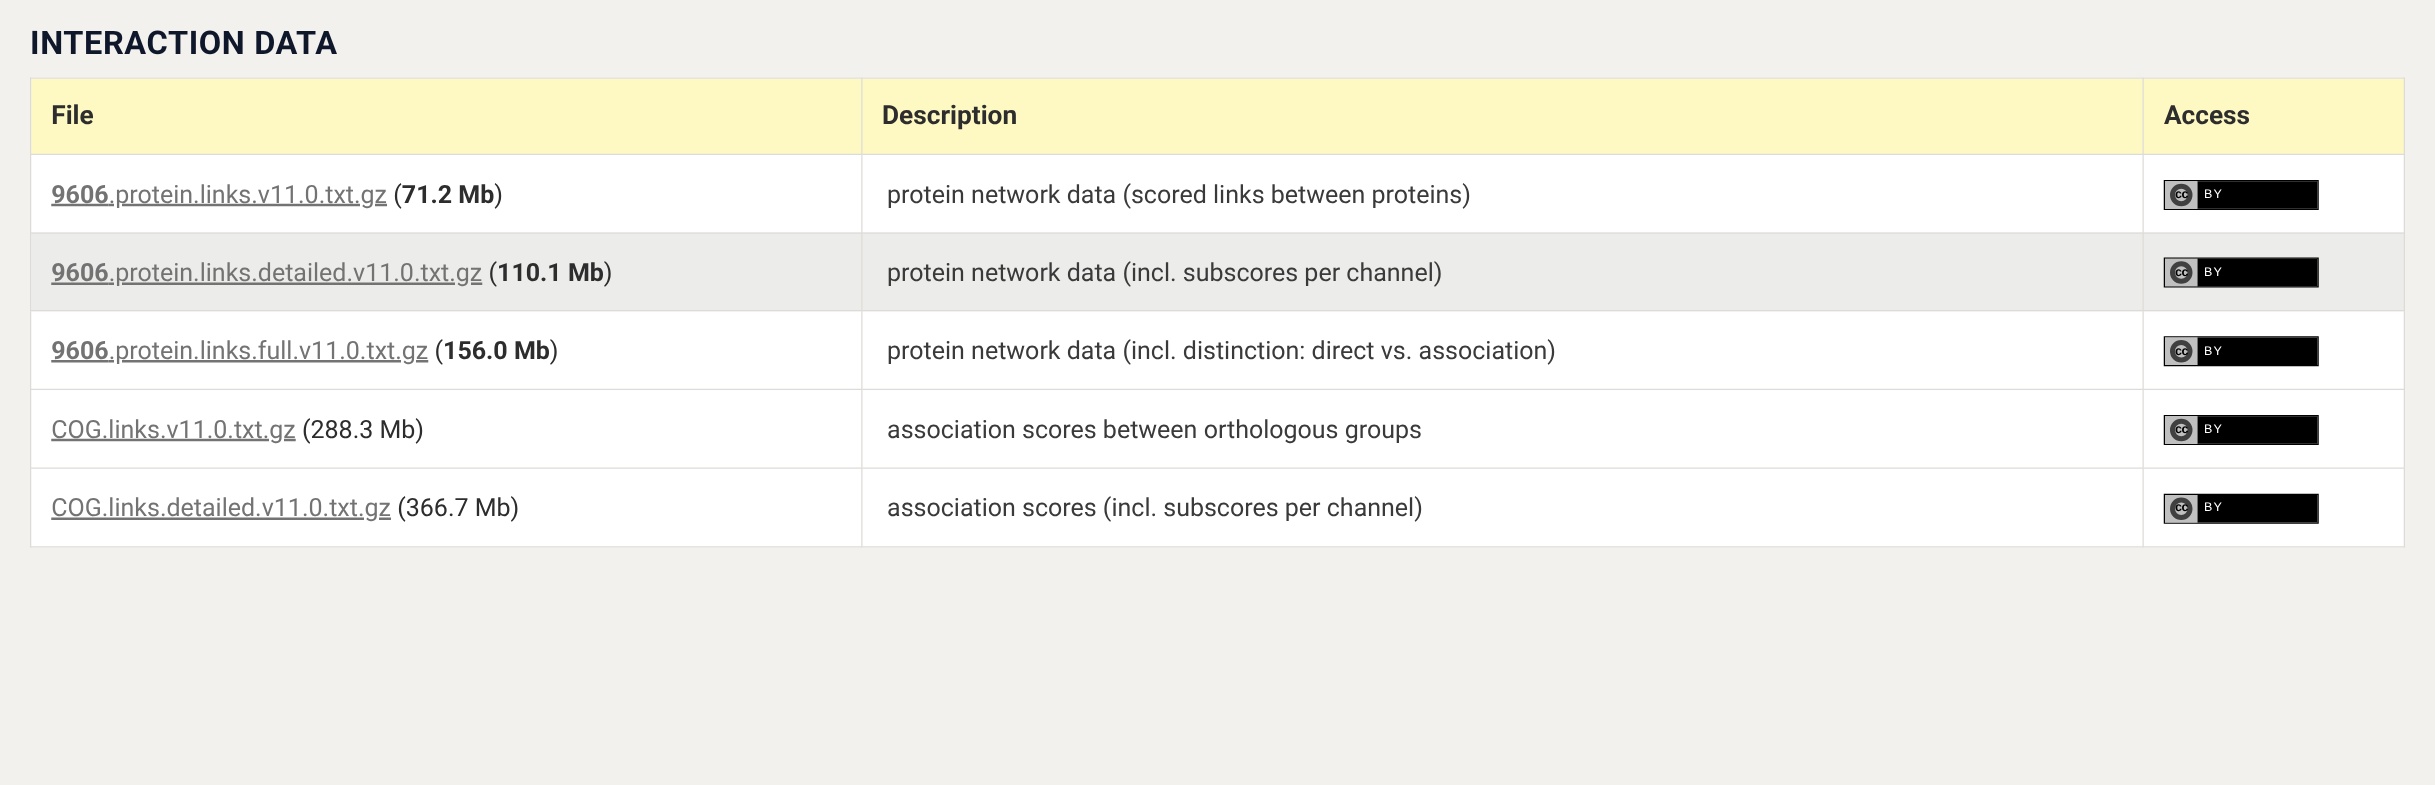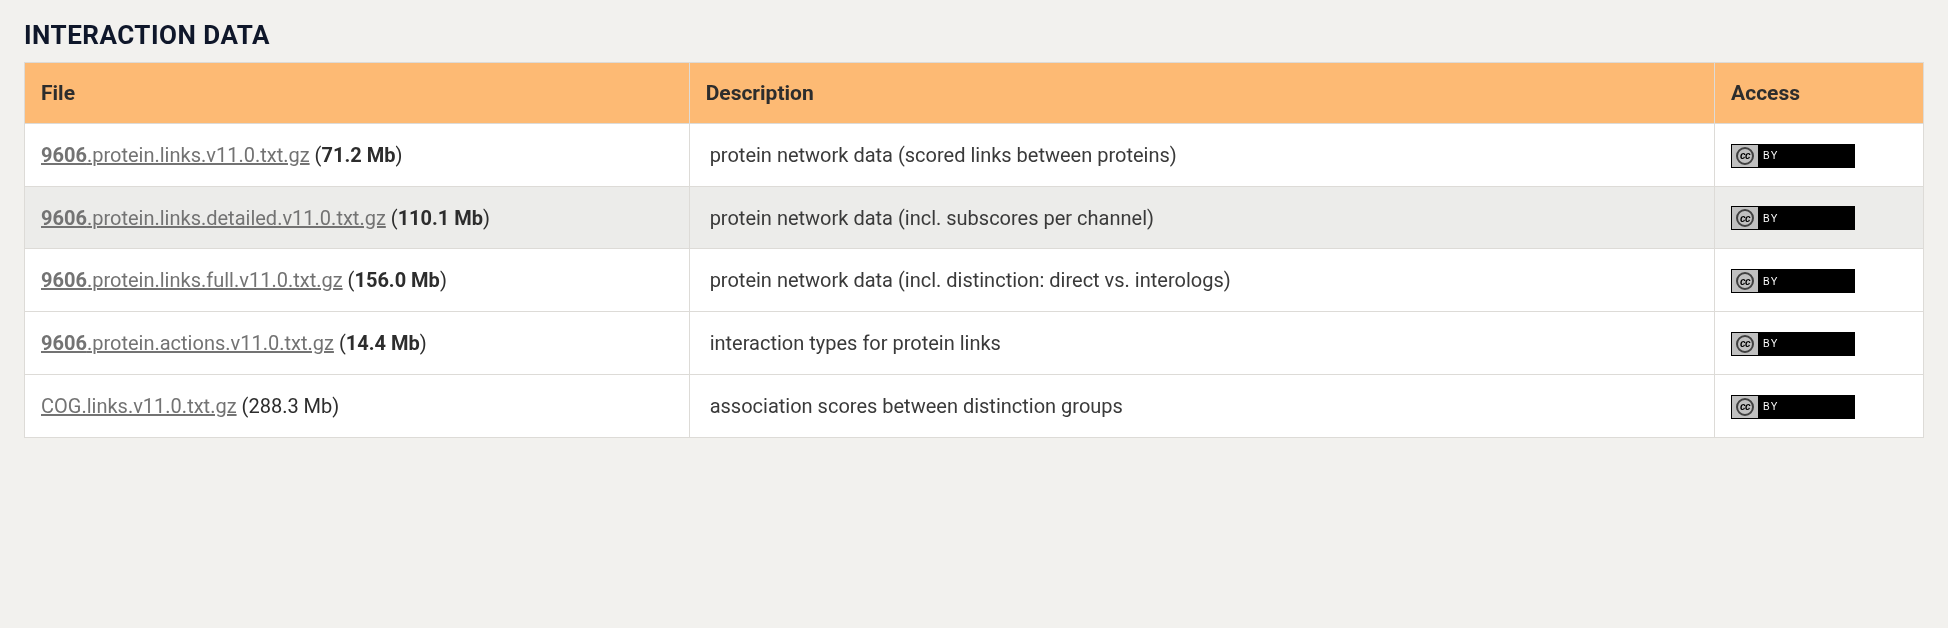--- a/index.html
+++ b/index.html
@@ -24,21 +24,21 @@
     }
     th, td {
       text-align: left;
       padding: 18px 16px;
       border: 1px solid #dddbd7;
       vertical-align: middle;
     }
     th {
       font-weight: 700;
       font-size: 21px;
-      background: #fdba74;
+      background: #fef9c3;
     }
     tbody tr:nth-child(2) td {
       background: #ececea;
     }
     .col-file { width: 35%; }
     .col-desc { width: 54%; }
     .col-access { width: 11%; }
     .file-link {
       text-decoration: underline;
       color: #737373;
@@ -58,33 +58,32 @@
       font-size: 0;
       vertical-align: middle;
     }
     .cc-left {
       background: #c0c0c0;
       display: flex;
       align-items: center;
       padding: 0 4px;
     }
     .cc-circle {
-      border: 2px solid #404040;
+      border: 4px solid #404040;
       border-radius: 50%;
       width: 18px;
       height: 18px;
       display: flex;
       align-items: center;
       justify-content: center;
       font-size: 10px;
       font-weight: 700;
       color: #000000;
       letter-spacing: -0.5px;
       font-family: Arial, sans-serif;
-      font-style: italic;
     }
     .cc-right {
       flex: 1;
       background: #000000;
       color: #ffffff;
       font-size: 10px;
       font-weight: 400;
       letter-spacing: 1px;
       display: flex;
       align-items: center;
@@ -136,57 +135,57 @@
         <span class="cc-right">BY</span>
       </span>
     </td>
   </tr>
 
   <tr>
     <td>
       <a class="file-link"><span class="file-prefix">9606</span><span class="file-rest">.protein.links.full.v11.0.txt.gz</span></a>
       <span class="size-paren"> (</span><span class="size-val size-bold">156.0 Mb</span><span class="size-paren">)</span>
     </td>
-    <td class="desc">protein network data (incl. distinction: direct vs. interologs)</td>
+    <td class="desc">protein network data (incl. distinction: direct vs. association)</td>
+    <td>
+      <span class="cc-badge">
+        <span class="cc-left">
+          <span class="cc-circle">cc</span>
+        </span>
+        <span class="cc-right">BY</span>
+      </span>
+    </td>
+  </tr>
+
+
+  <tr>
+    <td>
+      <a class="file-link"><span class="file-rest">COG.links.v11.0.txt.gz</span></a>
+      <span class="size-paren"> (</span><span class="size-val">288.3 Mb</span><span class="size-paren">)</span>
+    </td>
+    <td class="desc">association scores between orthologous groups</td>
     <td>
       <span class="cc-badge">
         <span class="cc-left">
           <span class="cc-circle">cc</span>
         </span>
         <span class="cc-right">BY</span>
       </span>
     </td>
   </tr>
 
   <tr>
     <td>
-      <a class="file-link"><span class="file-prefix">9606</span><span class="file-rest">.protein.actions.v11.0.txt.gz</span></a>
-      <span class="size-paren"> (</span><span class="size-val size-bold">14.4 Mb</span><span class="size-paren">)</span>
+      <a class="file-link"><span class="file-rest">COG.links.detailed.v11.0.txt.gz</span></a>
+      <span class="size-paren"> (</span><span class="size-val">366.7 Mb</span><span class="size-paren">)</span>
     </td>
-    <td class="desc">interaction types for protein links</td>
+    <td class="desc">association scores (incl. subscores per channel)</td>
     <td>
       <span class="cc-badge">
         <span class="cc-left">
           <span class="cc-circle">cc</span>
         </span>
         <span class="cc-right">BY</span>
       </span>
     </td>
   </tr>
-
-  <tr>
-    <td>
-      <a class="file-link"><span class="file-rest">COG.links.v11.0.txt.gz</span></a>
-      <span class="size-paren"> (</span><span class="size-val">288.3 Mb</span><span class="size-paren">)</span>
-    </td>
-    <td class="desc">association scores between distinction groups</td>
-    <td>
-      <span class="cc-badge">
-        <span class="cc-left">
-          <span class="cc-circle">cc</span>
-        </span>
-        <span class="cc-right">BY</span>
-      </span>
-    </td>
-  </tr>
-
 </tbody>
 </table>
 
 </body></html>

